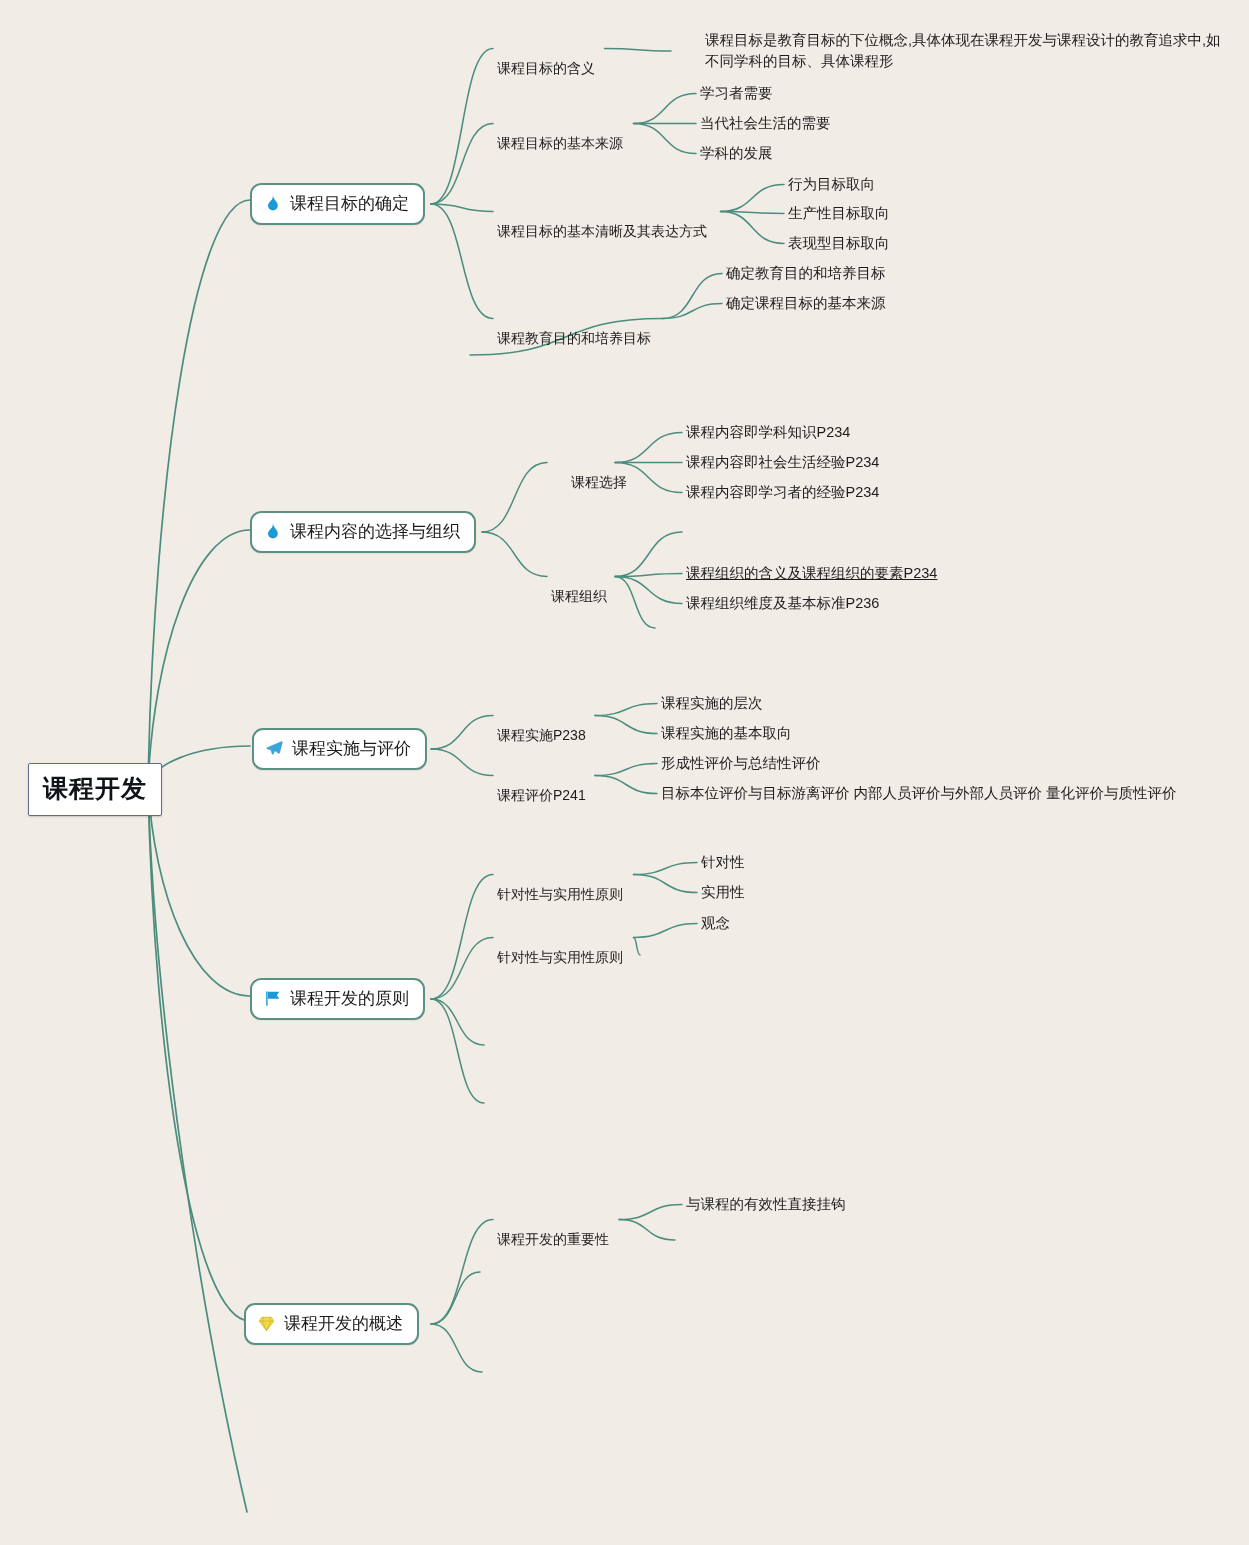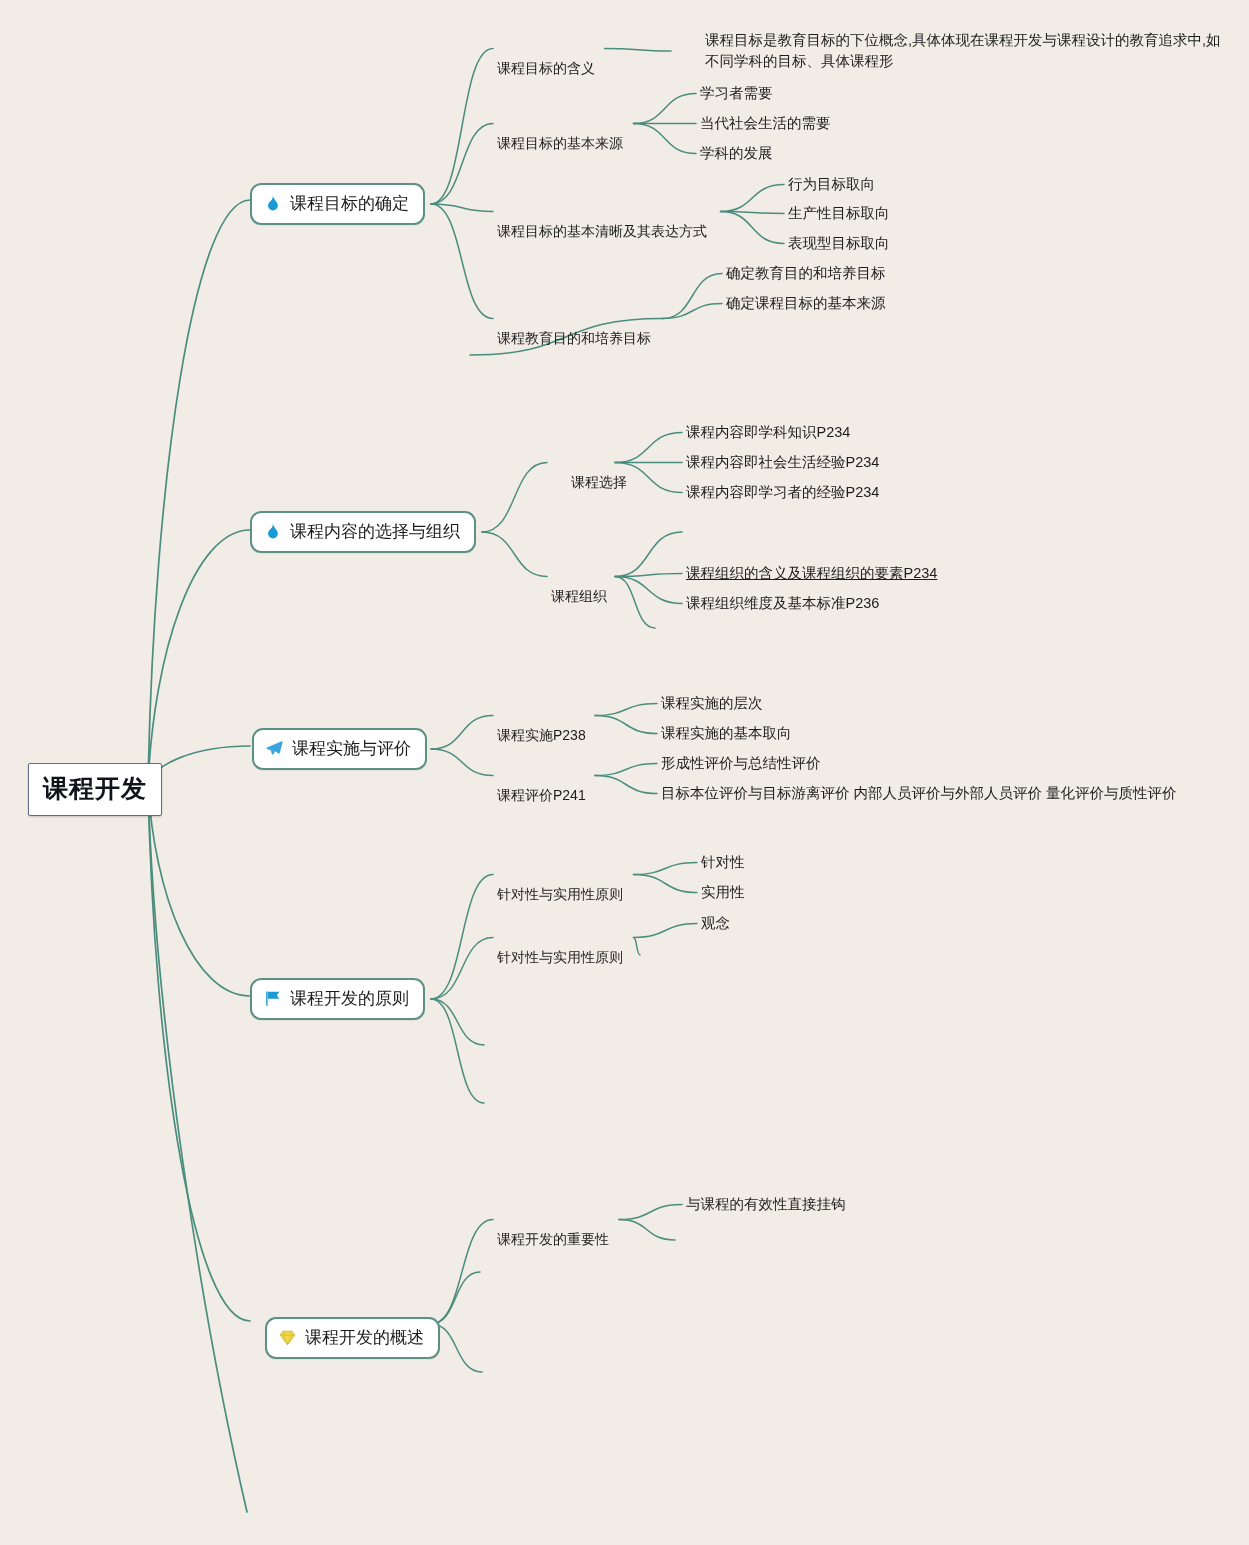--- a/index.html
+++ b/index.html
@@ -211,21 +211,21 @@
     <span>课程开发的原则</span>
   </div>
 
   <div class="node leaf l2" style="left:497px; top:864px;">针对性与实用性原则</div>
   <div class="node leaf l3" style="left:701px; top:852px;">针对性</div>
   <div class="node leaf l3" style="left:701px; top:882px;">实用性</div>
 
   <div class="node leaf l2" style="left:497px; top:927px;">针对性与实用性原则</div>
   <div class="node leaf l3" style="left:701px; top:913px;">观念</div>
 
-  <div class="node branch" style="left:265px; top:1303px;margin-top:14px;">
+  <div class="node branch" style="left:244px; top:1303px;">
     <span class="ico">
       <svg viewBox="0 0 24 24" width="19" height="19">
         <path fill="#f2d949" stroke="#c9a91e" stroke-width="0.8" d="M6 4h12l3.2 5L12 21 2.8 9z"></path>
         <path fill="none" stroke="#c9a91e" stroke-width="0.7" d="M2.8 9h18.4M8.6 4 6.6 9l5.4 12M15.4 4l2 5-5.4 12"></path>
       </svg>
     </span>
     <span>课程开发的概述</span>
   </div>
 
   <div class="node leaf l2" style="left:497px; top:1209px;">课程开发的重要性</div>

